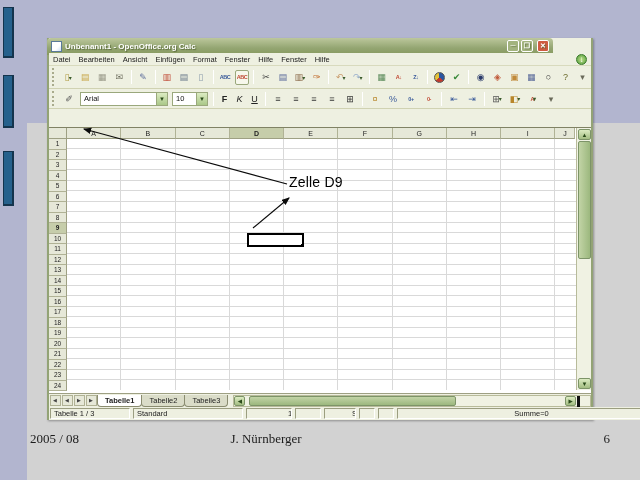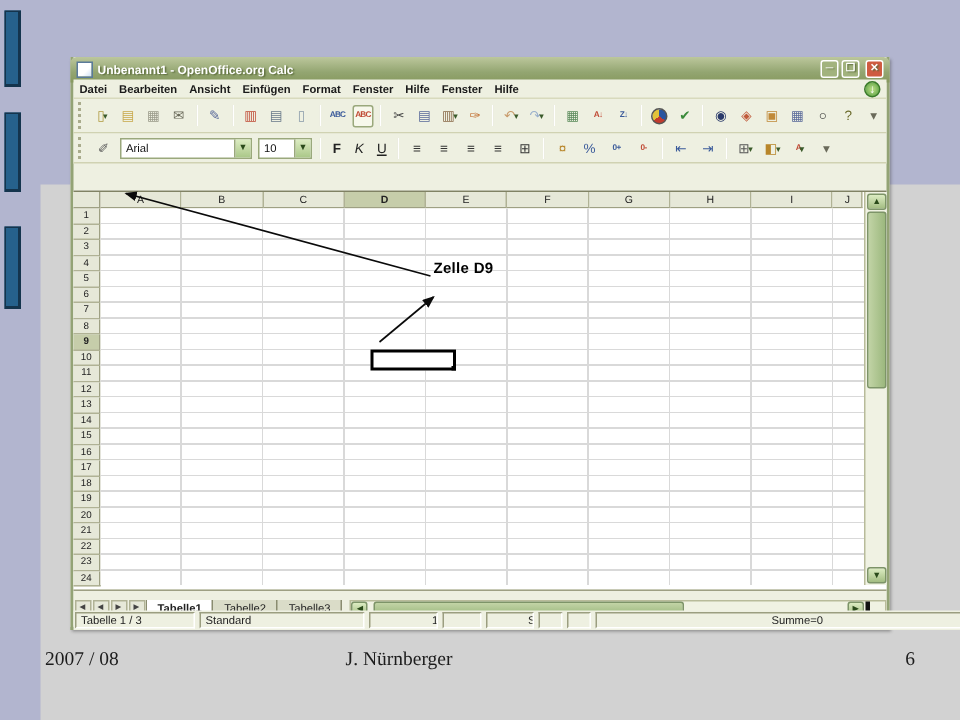--- a/index.html
+++ b/index.html
@@ -14,35 +14,35 @@
   .bar3 { top:151px;height:55px; }
 
   .footer { position:absolute; top:431px; left:0; width:640px; font-family:"Liberation Serif", serif; font-size:13px; color:#1c1c1c; }
   .footer .fl { position:absolute; left:30px; }
   .footer .fc { position:absolute; left:0; width:532px; text-align:center; }
   .footer .fr { position:absolute; right:30px; }
 
   
   .app { position:absolute; left:47px; top:38px; width:546px; height:382px; background:#eef0e1;
          border:2px solid #93a375; border-top:none; box-shadow:1px 1px 2px rgba(60,60,60,.45); }
-  .titlebar { position:absolute; left:-2px; top:0; width:546px; height:17px;
+  .titlebar { position:absolute; left:-2px; top:0; width:506px; height:17px;
               background:linear-gradient(#bcc79c,#93a571 60%,#87995f); border-radius:4px 4px 0 0;
               color:#fff; font-size:8px; font-weight:bold; line-height:17px; padding-left:18px;
               text-shadow:1px 1px 1px #5a6a3a; white-space:nowrap; }
   .app-icon { position:absolute; left:4px; top:3px; width:11px; height:11px; background:linear-gradient(135deg,#ffffff 60%,#cfe0f5); border:1px solid #5a7a9a; }
   .winbtn { position:absolute; top:2px; width:12px; height:12px; border:1px solid #fff; border-radius:2px;
             color:#fff; font-size:7px; line-height:10px; text-align:center; font-weight:bold; }
   .btn-min { right:34px; background:#a2b37e; }
   .btn-max { right:20px; background:#a2b37e; }
   .btn-close { right:4px; background:#cf5b41; }
 
   .menubar { position:absolute; left:0; top:15px; width:542px; height:13px; background:#eef0e1;
              font-size:7.5px; color:#1a1a1a; display:flex; align-items:center; padding-left:4px; gap:8px;
              border-bottom:1px solid #d8dabd; }
-  .menu-item { cursor:default;font-weight:bold; }
+  .menu-item { cursor:default; }
   .update-icon { position:absolute; right:4px; top:1px; width:11px; height:11px; border-radius:6px;
                  background:radial-gradient(#bfe08a,#4f9a3a); border:1px solid #3a7a2a; color:#fff;
                  font-size:8px; line-height:10px; text-align:center; }
 
   .toolbar { position:absolute; left:0; width:542px; background:#eef0e1; display:flex; align-items:center;
              border-bottom:1px solid #d0d2b2; padding-left:2px; }
   .std { top:28px; height:23px; }
   .fmt { top:51px; height:20px; }
   .grip { width:5px; height:80%; border-left:2px dotted #a9ab8c; margin:0 3px 0 1px; }
   .tbico { width:16px; height:15px; margin:0 1px; display:flex; align-items:center; justify-content:center;
@@ -84,21 +84,21 @@
   .selection .handle { position:absolute; right:-2px; bottom:-2px; width:3px; height:3px; background:#000; }
 
   .vscroll { position:absolute; right:0; top:0; width:15px; bottom:3px; background:#f0f2e3; border-left:1px solid #b8bb9a; }
   .sbtn { position:absolute; left:1px; width:13px; height:11px; background:linear-gradient(#dcecc2,#a3bd82); border:1px solid #7d9468;
           font-size:6px; color:#2a4a1a; text-align:center; line-height:10px; border-radius:2px; }
   .v-up { top:1px; } .v-down { bottom:1px; }
   .vthumb { position:absolute; left:1px; top:13px; width:13px; height:118px; background:linear-gradient(90deg,#c2d4a6,#9cb87e);
             border:1px solid #7d9468; border-radius:2px; }
 
   
-  .tabrow { position:absolute; left:0; top:355px; width:542px; height:24px; background:#eef0e1; display:flex; align-items:center;
+  .tabrow { position:absolute; left:0; top:355px; width:542px; height:14px; background:#eef0e1; display:flex; align-items:center;
             border-top:1px solid #9ea083; }
   .navbtn { width:11px; height:11px; margin:0 0.5px; background:#e6e8d8; border:1px solid #b0b295; font-size:5px;
             text-align:center; line-height:9px; color:#444; }
   .tab { height:12px; font-size:7.5px; line-height:12px; padding:0 7px; border:1px solid #8a8c70; border-top:none;
          background:#dadcc8; margin-right:-1px; border-radius:0 0 4px 4px; color:#222; }
   .tab.active { background:#fff; font-weight:bold; }
   .hscroll { flex:1; height:12px; margin-left:6px; position:relative; background:#f0f2e3; border:1px solid #b8bb9a; }
   .h-left { position:absolute; left:0; top:0; width:11px; height:10px; }
   .h-right { position:absolute; right:14px; top:0; width:11px; height:10px; }
   .hbtn { background:linear-gradient(#dcecc2,#a3bd82); border:1px solid #7d9468; font-size:5.5px; color:#2a4a1a;
@@ -110,21 +110,21 @@
   
   .statusbar { position:absolute; left:0; top:369px; width:618px; height:13px; background:#eef0e1; display:flex;
                align-items:center; padding:0 1px; gap:3px; font-size:7.5px; color:#222; }
   .sfield { height:11px; border:1px solid #9b9e80; border-right-color:#fff; border-bottom-color:#fff; background:#eef0e1;
             line-height:9px; padding:0 3px; overflow:hidden; white-space:nowrap; }
   .sf-0 { width:80px; } .sf-1 { width:110px; } .sf-2 { width:31px; text-align:center;padding-left:41px; } .sf-3 { width:26px; }
   .sf-4 { width:31px; text-align:center;padding-left:27px; } .sf-5 { width:16px; } .sf-6 { width:16px; } .sf-7 { flex:1; text-align:center; }
 
   
   .arrow-layer { position:absolute; left:0; top:0; width:640px; height:480px; pointer-events:none; }
-  .callout { position:absolute; left:289px; top:174px; font-size:10px; color:#000; letter-spacing:0.2px;font-weight:bold; }
+  .callout { position:absolute; left:289px; top:174px; font-size:14px; color:#000; letter-spacing:0.2px; }
 </style>
 </head>
 <body>
 
 <div class="gray-panel"></div>
 <div class="accent-bar bar1"></div>
 <div class="accent-bar bar2"></div>
 <div class="accent-bar bar3"></div>
 
 <div class="app">
@@ -323,16 +323,16 @@
     <marker id="ah" markerWidth="9" markerHeight="8" refX="6.5" refY="3" orient="auto">
       <path d="M0,0 L7.5,3 L0,6 z" fill="#0a0a0a"></path>
     </marker>
   </defs>
   <line x1="287" y1="184" x2="84" y2="129" stroke="#0a0a0a" stroke-width="1.1" marker-end="url(#ah)"></line>
   <line x1="253" y1="228" x2="289" y2="198" stroke="#0a0a0a" stroke-width="1.1" marker-end="url(#ah)"></line>
 </svg>
 <div class="callout">Zelle D9</div>
 
 <div class="footer">
-  <span class="fl">2007 / 08</span>
+  <span class="fl">2005 / 08</span>
   <span class="fc">J. Nürnberger</span>
   <span class="fr">6</span>
 </div>
 
 </body></html>

